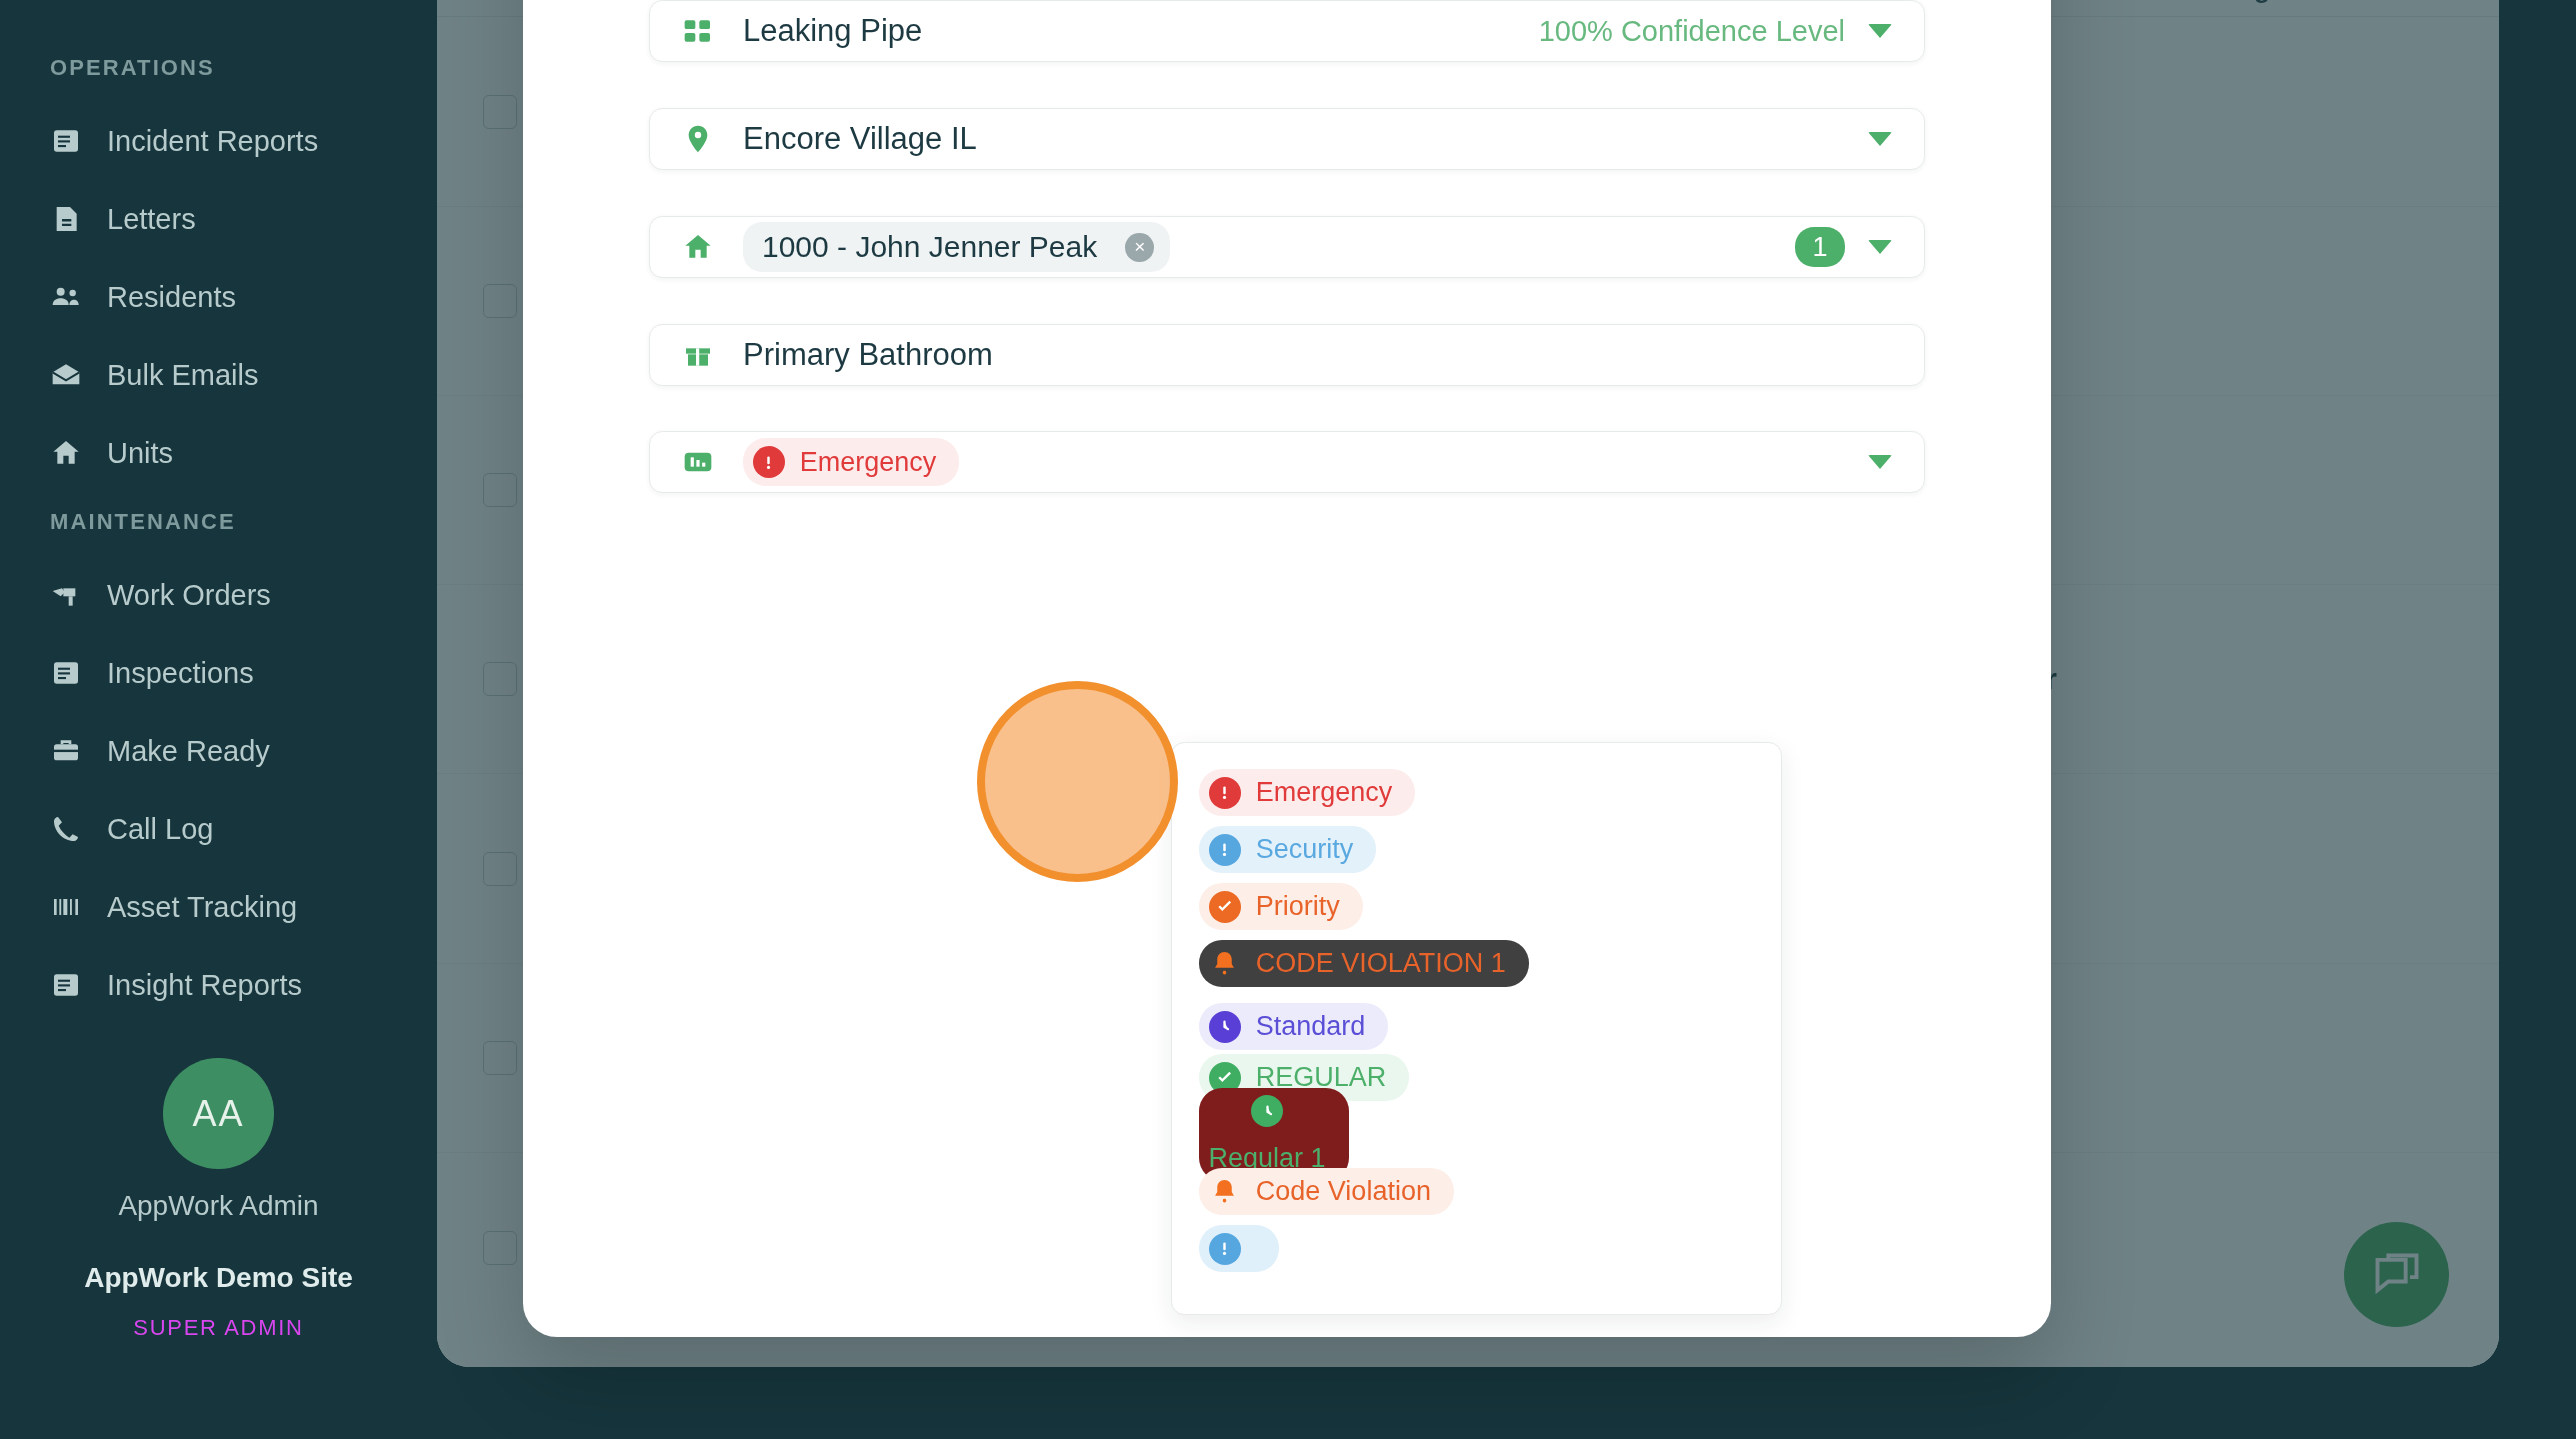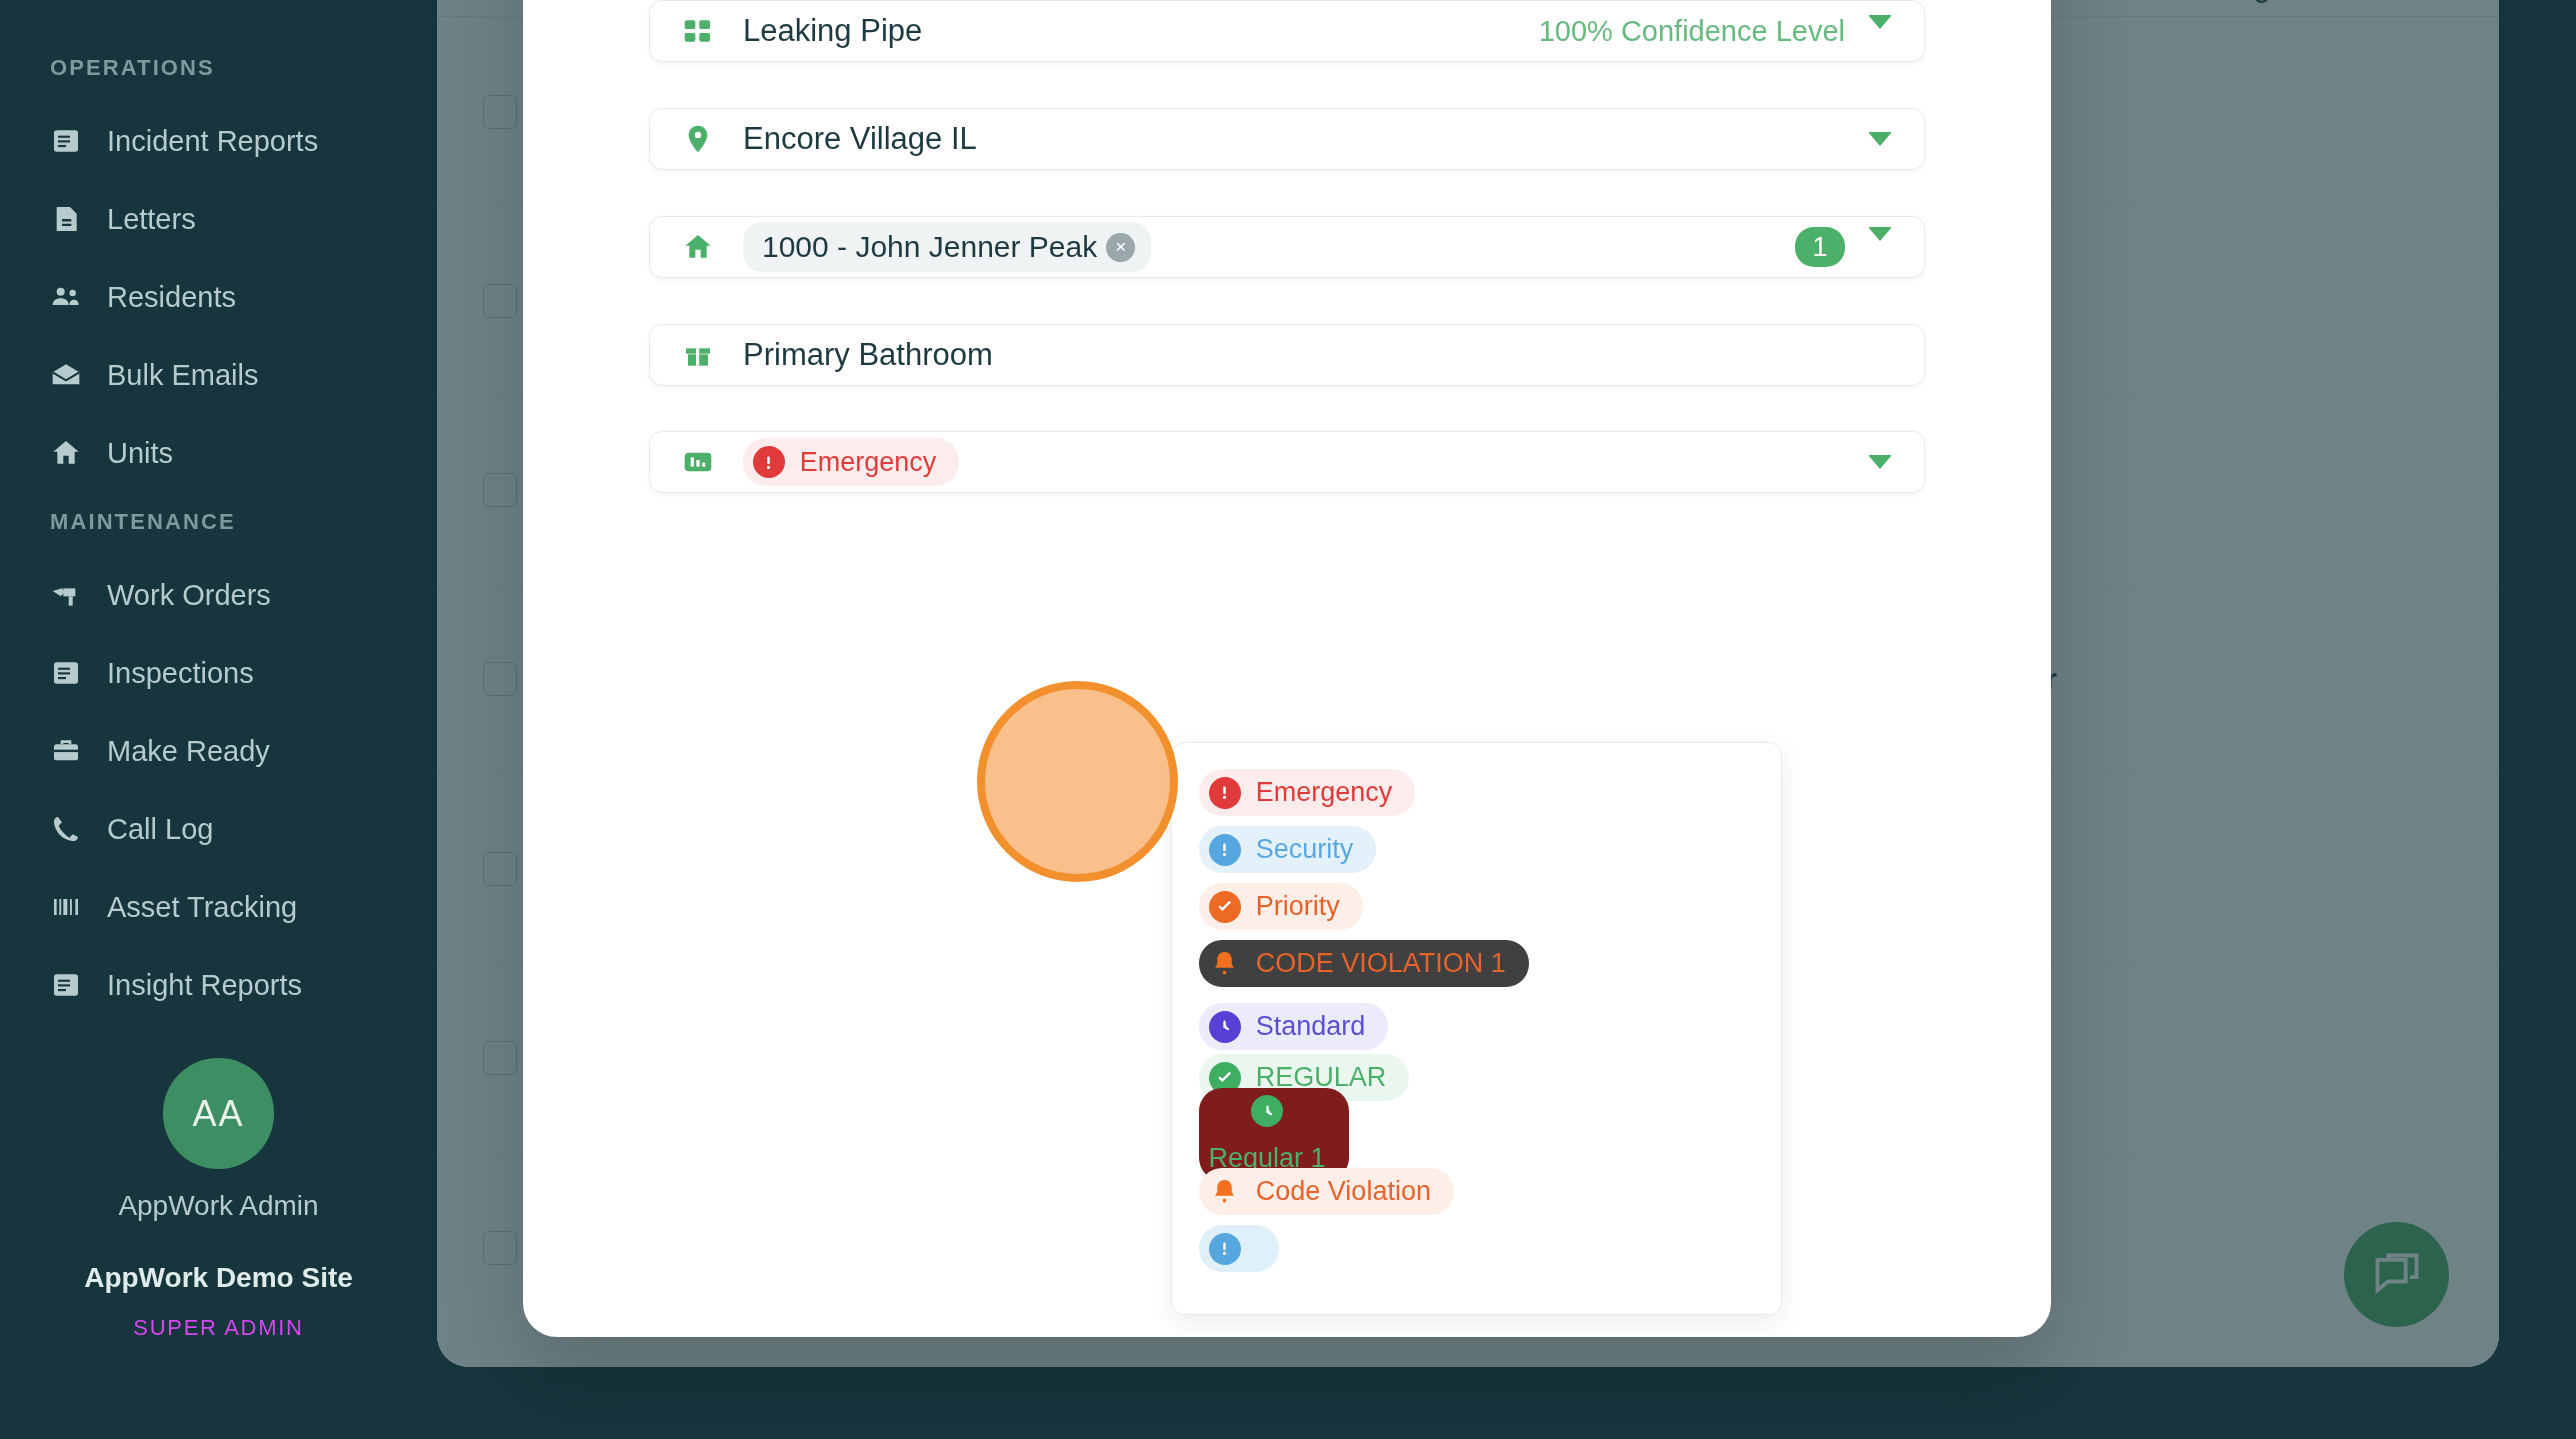--- a/index.html
+++ b/index.html
@@ -105,30 +105,30 @@
   .field-card {
     position: relative; width: 1276px; background: #fff;
     border: 1px solid #e6eaeb; border-radius: 13.4px;
     box-shadow: 0 1.9px 4.8px rgba(20,40,45,0.05);
     display: flex; align-items: center;
     padding: 0 32px; height: 62px;
   }
   .fc-icon { width: 32px; height: 32px; flex: 0 0 32px; margin-right: 29px; display: flex; align-items: center; justify-content: center; }
   .fc-icon svg { width: 32px; height: 32px; fill: #4caf6a; }
   .fc-label { font-size: 31px; color: #1d3a42; font-weight: 400; }
-  .fc-right { margin-left: auto; display: flex; gap: 23px; }
+  .fc-right { margin-left: auto; display: flex; align-items: center; gap: 23px; }
   .confidence { font-size: 29px; color: #68b97f; white-space: nowrap; }
   .caret { width: 0; height: 0; border-left: 12.4px solid transparent; border-right: 12.4px solid transparent; border-top: 14.3px solid #4caf6a; border-radius: 1.9px; }
   .count-badge {
     background: #4caf6a; color: #fff; border-radius: 19px;
     min-width: 50px; height: 40px; display: flex; align-items: center; justify-content: center;
     font-size: 27px; padding: 0 15.3px;
   }
   .chip-unit {
-    display: inline-flex; align-items: center; gap: 9px;
+    display: inline-flex; align-items: center; gap: 28px;
     background: #f0f3f4; border-radius: 19px; padding: 7.6px 15.3px 7.6px 19px;
     font-size: 30px; color: #1d3a42;
   }
   .chip-x {
     width: 29px; height: 29px; border-radius: 14.3px; background: #9aa7ab;
     color: #fff; font-size: 19px; display: flex; align-items: center; justify-content: center;
     flex: 0 0 29px;
   }
 
   .gap-sm { height: 46px; }

